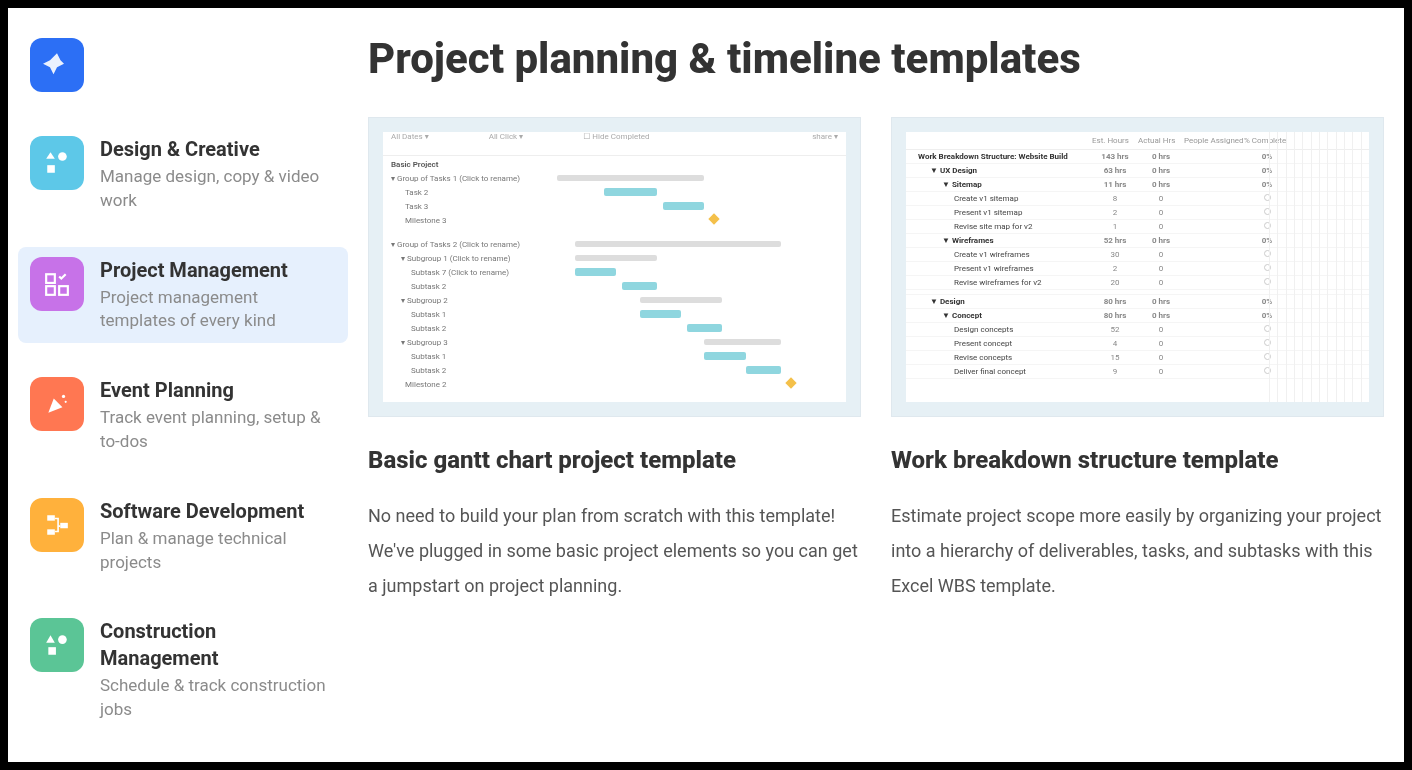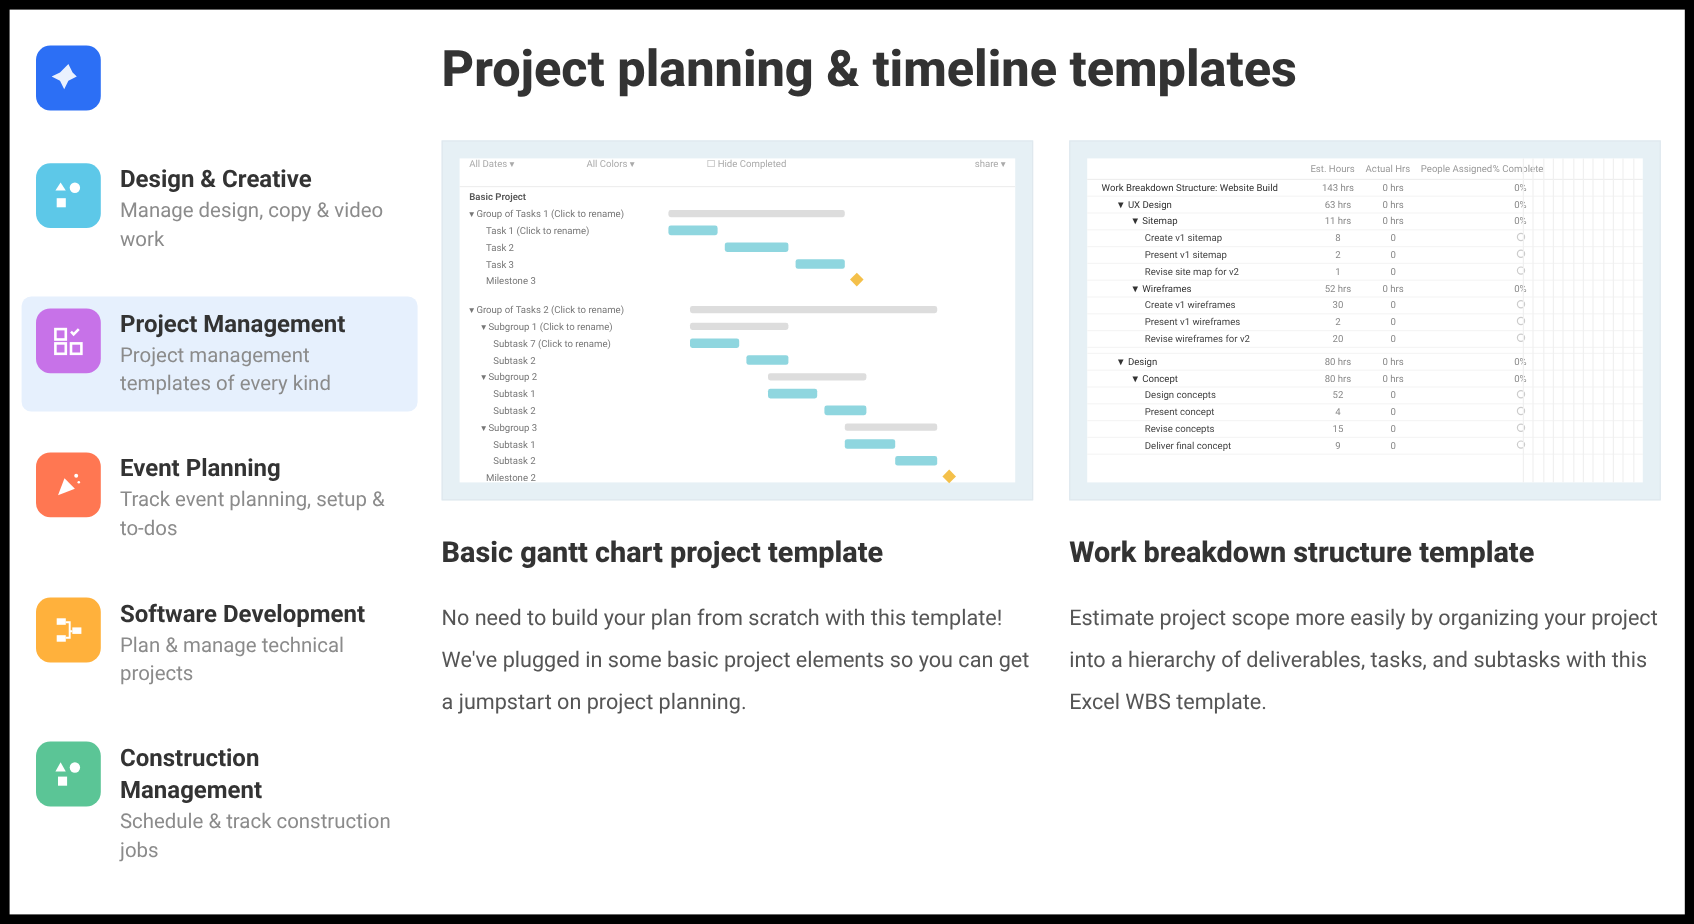--- a/index.html
+++ b/index.html
@@ -38,21 +38,21 @@
 .gsection{font-weight:600;color:#555;padding:4px 0 2px 8px}
 
 
 .wbs{font-size:8px;color:#444}
 .wbs-head{display:flex;border-bottom:1px solid #eee;padding:4px 6px;color:#999}
 .whc1{width:180px}
 .whc{width:46px;}
 .wrow{display:flex;padding:2px 6px;border-bottom:1px solid #f5f5f5}
 .wrow .c1{width:180px}
 .wrow .c{width:46px;text-align:center;color:#888}
-.wbold{font-weight:400;color:#333}
+.wbold{font-weight:700;color:#333}
 .circ{display:inline-block;width:7px;height:7px;border:1px solid #ccc;border-radius:50%}
 .wgrid{position:absolute;right:0;top:0;bottom:0;width:100px;display:flex}
 .wgrid div{flex:1;border-left:1px solid #f0f0f0}
 </style>
 </head>
 <body>
 
 <div class="frame">
   <div class="sidebar">
 
@@ -141,35 +141,29 @@
   <div class="main">
     <h1 class="page-title">Project planning &amp; timeline templates</h1>
 
     <div class="cards">
 
       <div class="card">
         <div class="thumb">
           <div class="thumb-inner">
             <div class="gantt-header">
               <span>All Dates ▾</span>
-              <span>All Colors ▾</span>
+              <span>All Click ▾</span>
               <span>☐ Hide Completed</span>
               <span style="margin-left:auto">share ▾</span>
             </div>
             <div class="gsection">Basic Project</div>
             <div class="gantt-row">
                 <div class="gantt-label">▾ Group of Tasks 1 (Click to rename)</div>
                 <div class="gantt-bars">
                   <div class="gbar ggroup" style="left:2%;width:50%"></div>
-                </div>
-              </div>
-            <div class="gantt-row">
-                <div class="gantt-label" style="padding-left:14px">Task 1 (Click to rename)</div>
-                <div class="gantt-bars">
-                  <div class="gbar" style="left:2%;width:14%"></div>
                 </div>
               </div>
             <div class="gantt-row">
                 <div class="gantt-label" style="padding-left:14px">Task 2</div>
                 <div class="gantt-bars">
                   <div class="gbar" style="left:18%;width:18%"></div>
                 </div>
               </div>
             <div class="gantt-row">
                 <div class="gantt-label" style="padding-left:14px">Task 3</div>

